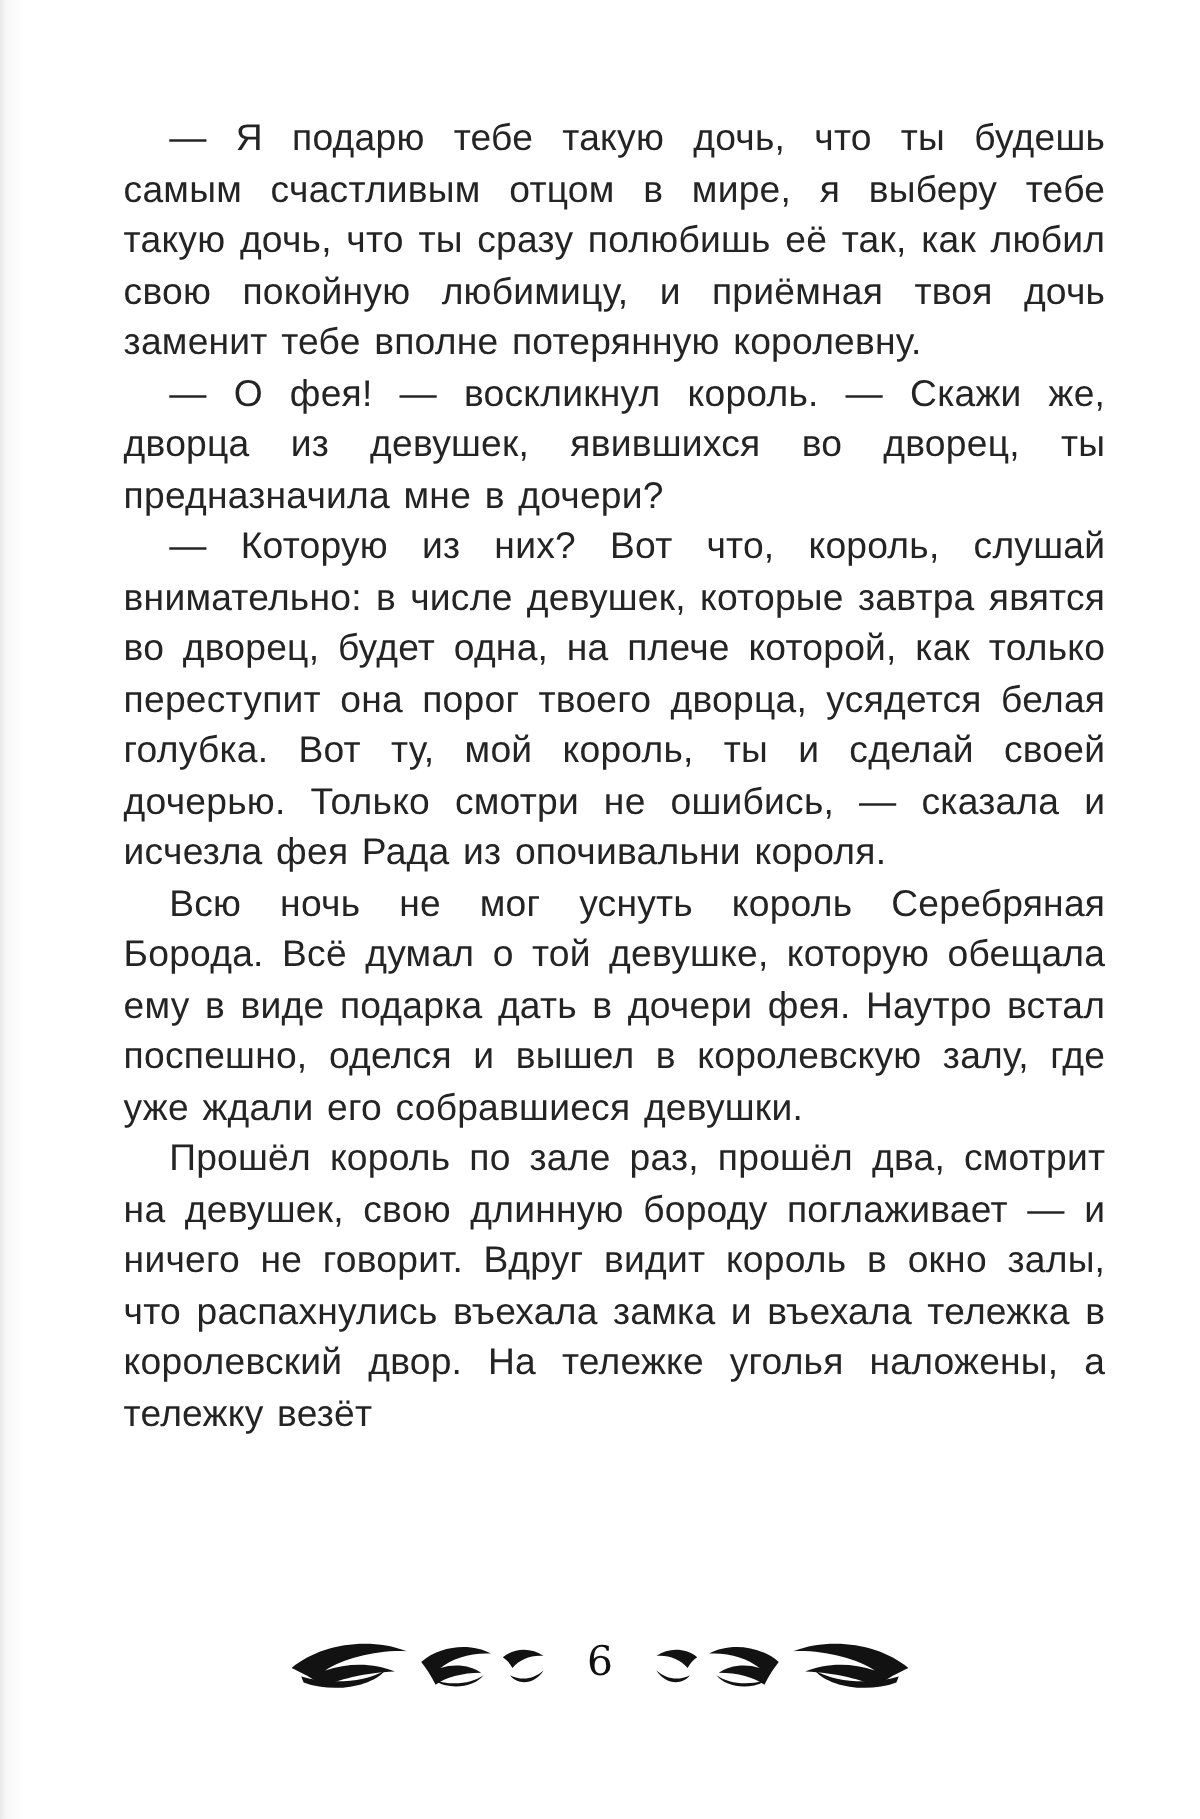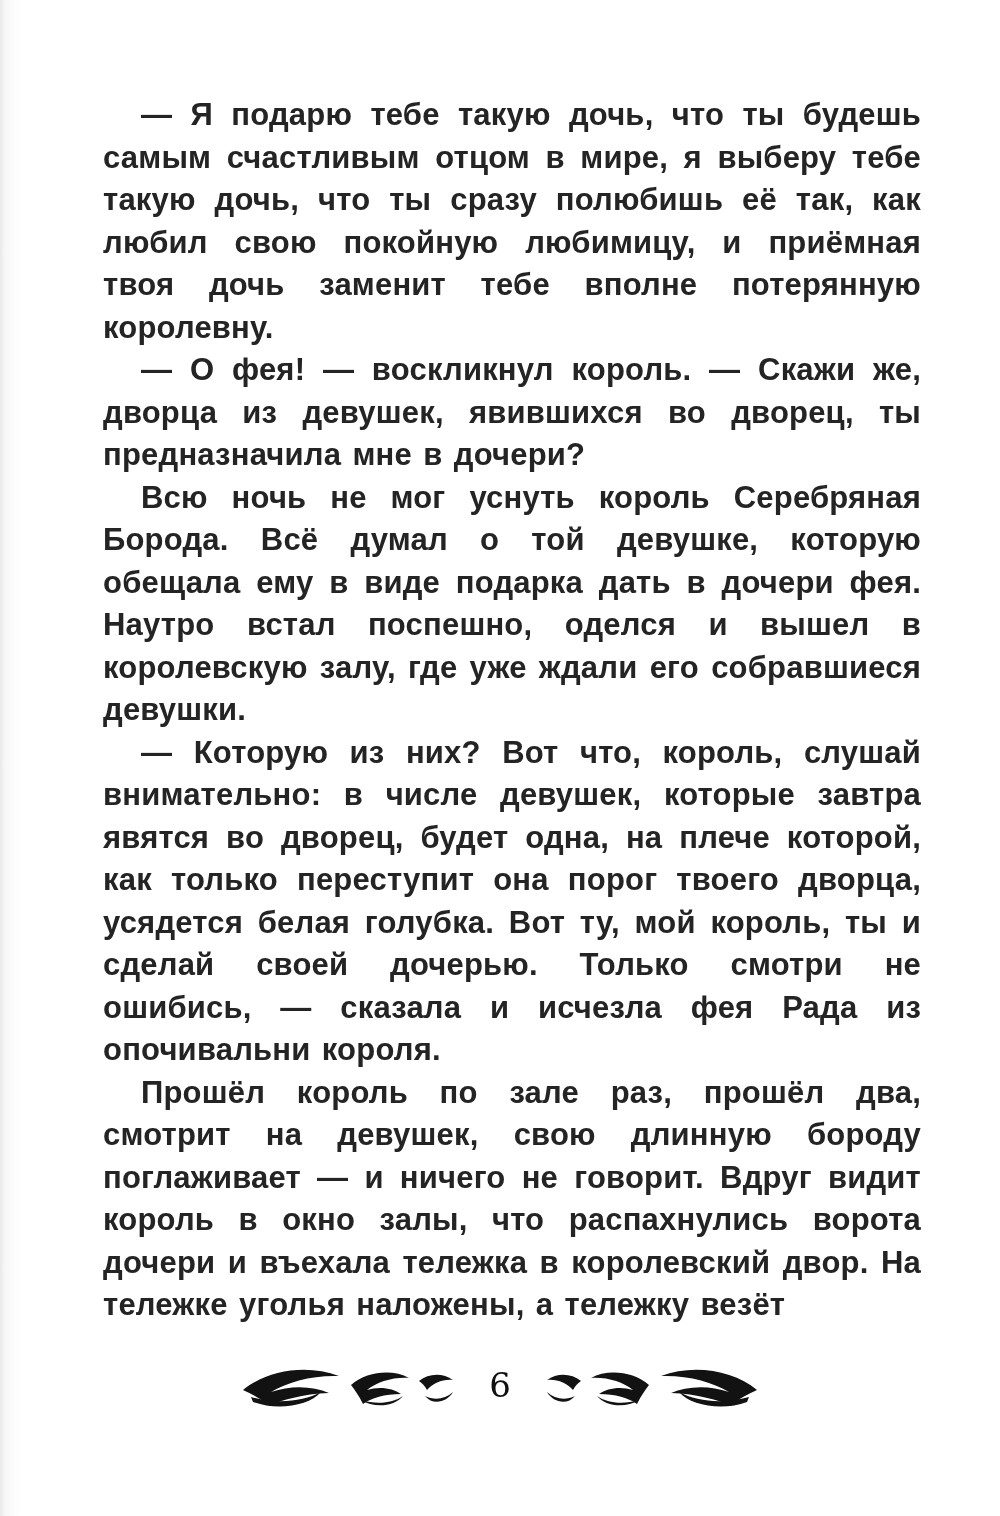--- a/index.html
+++ b/index.html
@@ -27,21 +27,20 @@
     color: #242424;
     font-size: 31px;
     line-height: 42.5px;
     text-align: justify;
     word-spacing: 2.5px;
     letter-spacing: 0.2px;
   }
   .text-block p {
     margin: 0;
     text-indent: 38px;
-    font-weight: bold;
   }
   .footer {
     position: absolute;
     top: 1366px;
     left: 0;
     width: 100%;
     display: flex;
     align-items: center;
     justify-content: center;
     gap: 34px;
@@ -61,23 +60,23 @@
   }
 </style>
 </head>
 <body>
 
 <div class="page">
 
   <div class="text-block">
     <p>— Я подарю тебе такую дочь, что ты будешь самым счастливым отцом в мире, я выберу тебе такую дочь, что ты сразу полюбишь её так, как любил свою покойную любимицу, и приёмная твоя дочь заменит тебе вполне потерянную королевну.</p>
     <p>— О фея! — воскликнул король. — Скажи же, дворца из девушек, явившихся во дворец, ты предназначила мне в дочери?</p>
+    <p>— Которую из них? Вот что, король, слушай внимательно: в числе девушек, которые завтра явятся во дворец, будет одна, на плече которой, как только переступит она порог твоего дворца, усядется белая голубка. Вот ту, мой король, ты и сделай своей дочерью. Только смотри не ошибись, — сказала и исчезла фея Рада из опочивальни короля.</p>
     <p>Всю ночь не мог уснуть король Серебряная Борода. Всё думал о той девушке, которую обещала ему в виде подарка дать в дочери фея. Наутро встал поспешно, оделся и вышел в королевскую залу, где уже ждали его собравшиеся девушки.</p>
-    <p>— Которую из них? Вот что, король, слушай внимательно: в числе девушек, которые завтра явятся во дворец, будет одна, на плече которой, как только переступит она порог твоего дворца, усядется белая голубка. Вот ту, мой король, ты и сделай своей дочерью. Только смотри не ошибись, — сказала и исчезла фея Рада из опочивальни короля.</p>
-    <p>Прошёл король по зале раз, прошёл два, смотрит на девушек, свою длинную бороду поглаживает — и ничего не говорит. Вдруг видит король в окно залы, что распахнулись ворота дочери и въехала тележка в королевский двор. На тележке уголья наложены, а тележку везёт</p>
+    <p>Прошёл король по зале раз, прошёл два, смотрит на девушек, свою длинную бороду поглаживает — и ничего не говорит. Вдруг видит король в окно залы, что распахнулись въехала замка и въехала тележка в королевский двор. На тележке уголья наложены, а тележку везёт</p>
   </div>
 
   <div class="footer">
 
     <svg class="flourish left" width="214" height="42" viewBox="0 0 214 42" xmlns="http://www.w3.org/2000/svg">
       <g fill="#121212">
         <path d="M2 24 C 26 4 66 -2 98 10 C 72 9 46 16 30 26 C 50 19 72 20 88 27 C 62 28 40 34 28 40 C 20 32 10 28 2 24 Z"></path>
         <path d="M10 31 C 34 38 62 36 80 26 C 68 40 36 45 12 36 Z"></path>
         <path d="M110 19 C 126 5 152 3 168 12 C 152 11 136 16 126 24 C 138 20 152 22 160 28 C 144 28 130 32 122 38 C 118 30 114 24 110 19 Z"></path>
         <path d="M120 34 C 136 39 152 37 162 30 C 154 40 134 43 120 34 Z"></path>

